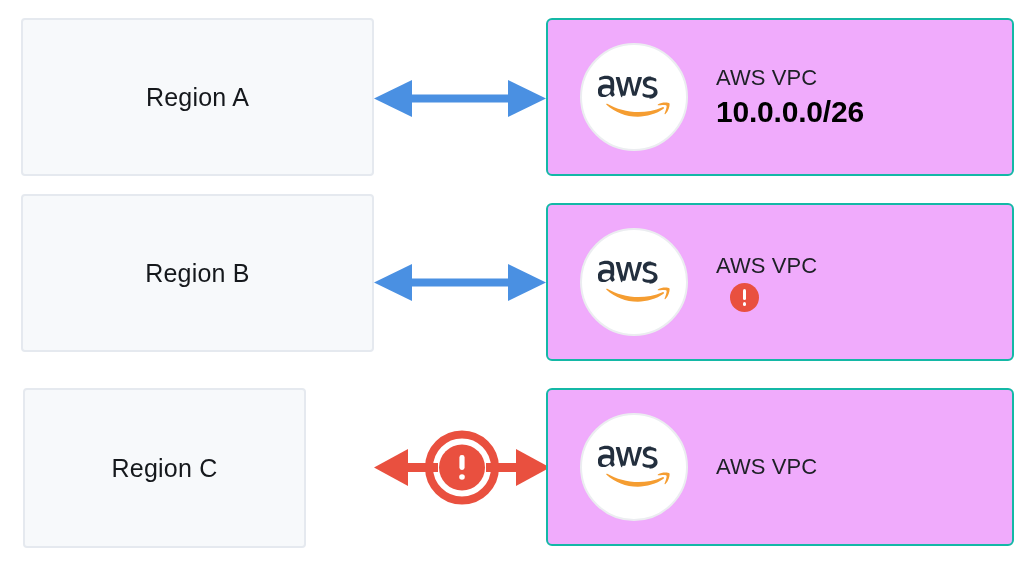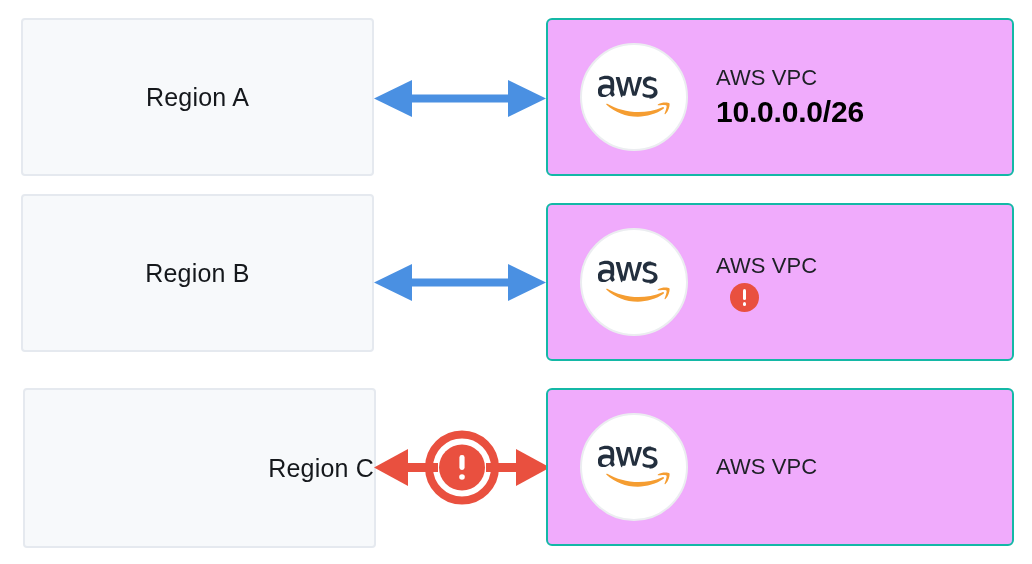--- a/index.html
+++ b/index.html
@@ -212,21 +212,21 @@
             <span class="bang"></span>
               <span class="dot"></span>
           </span>
         </span>
       </div>
     </div>
   </div>
 
   <div class="row">
 
-    <div class="region-box" style="left:23px; top:388px; width:353px; height:160px;justify-content:flex-end;">
+    <div class="region-box" style="left:23px; top:388px; width:283px; height:160px;">
       <span class="region-label">Region C</span>
     </div>
 
     <div class="connector" style="left:372px; top:426px; width:180px; height:84px;">
       <svg width="180" height="84" viewBox="0 0 180 84" xmlns="http://www.w3.org/2000/svg">
         <rect x="30" y="37" width="36" height="9" fill="#e9503f"></rect>
         <rect x="114" y="37" width="36" height="9" fill="#e9503f"></rect>
         <polygon points="2,41.5 36,23 36,60" fill="#e9503f"></polygon>
         <polygon points="178,41.5 144,23 144,60" fill="#e9503f"></polygon>
         <circle cx="90" cy="41.5" r="33" fill="none" stroke="#e9503f" stroke-width="8"></circle>

